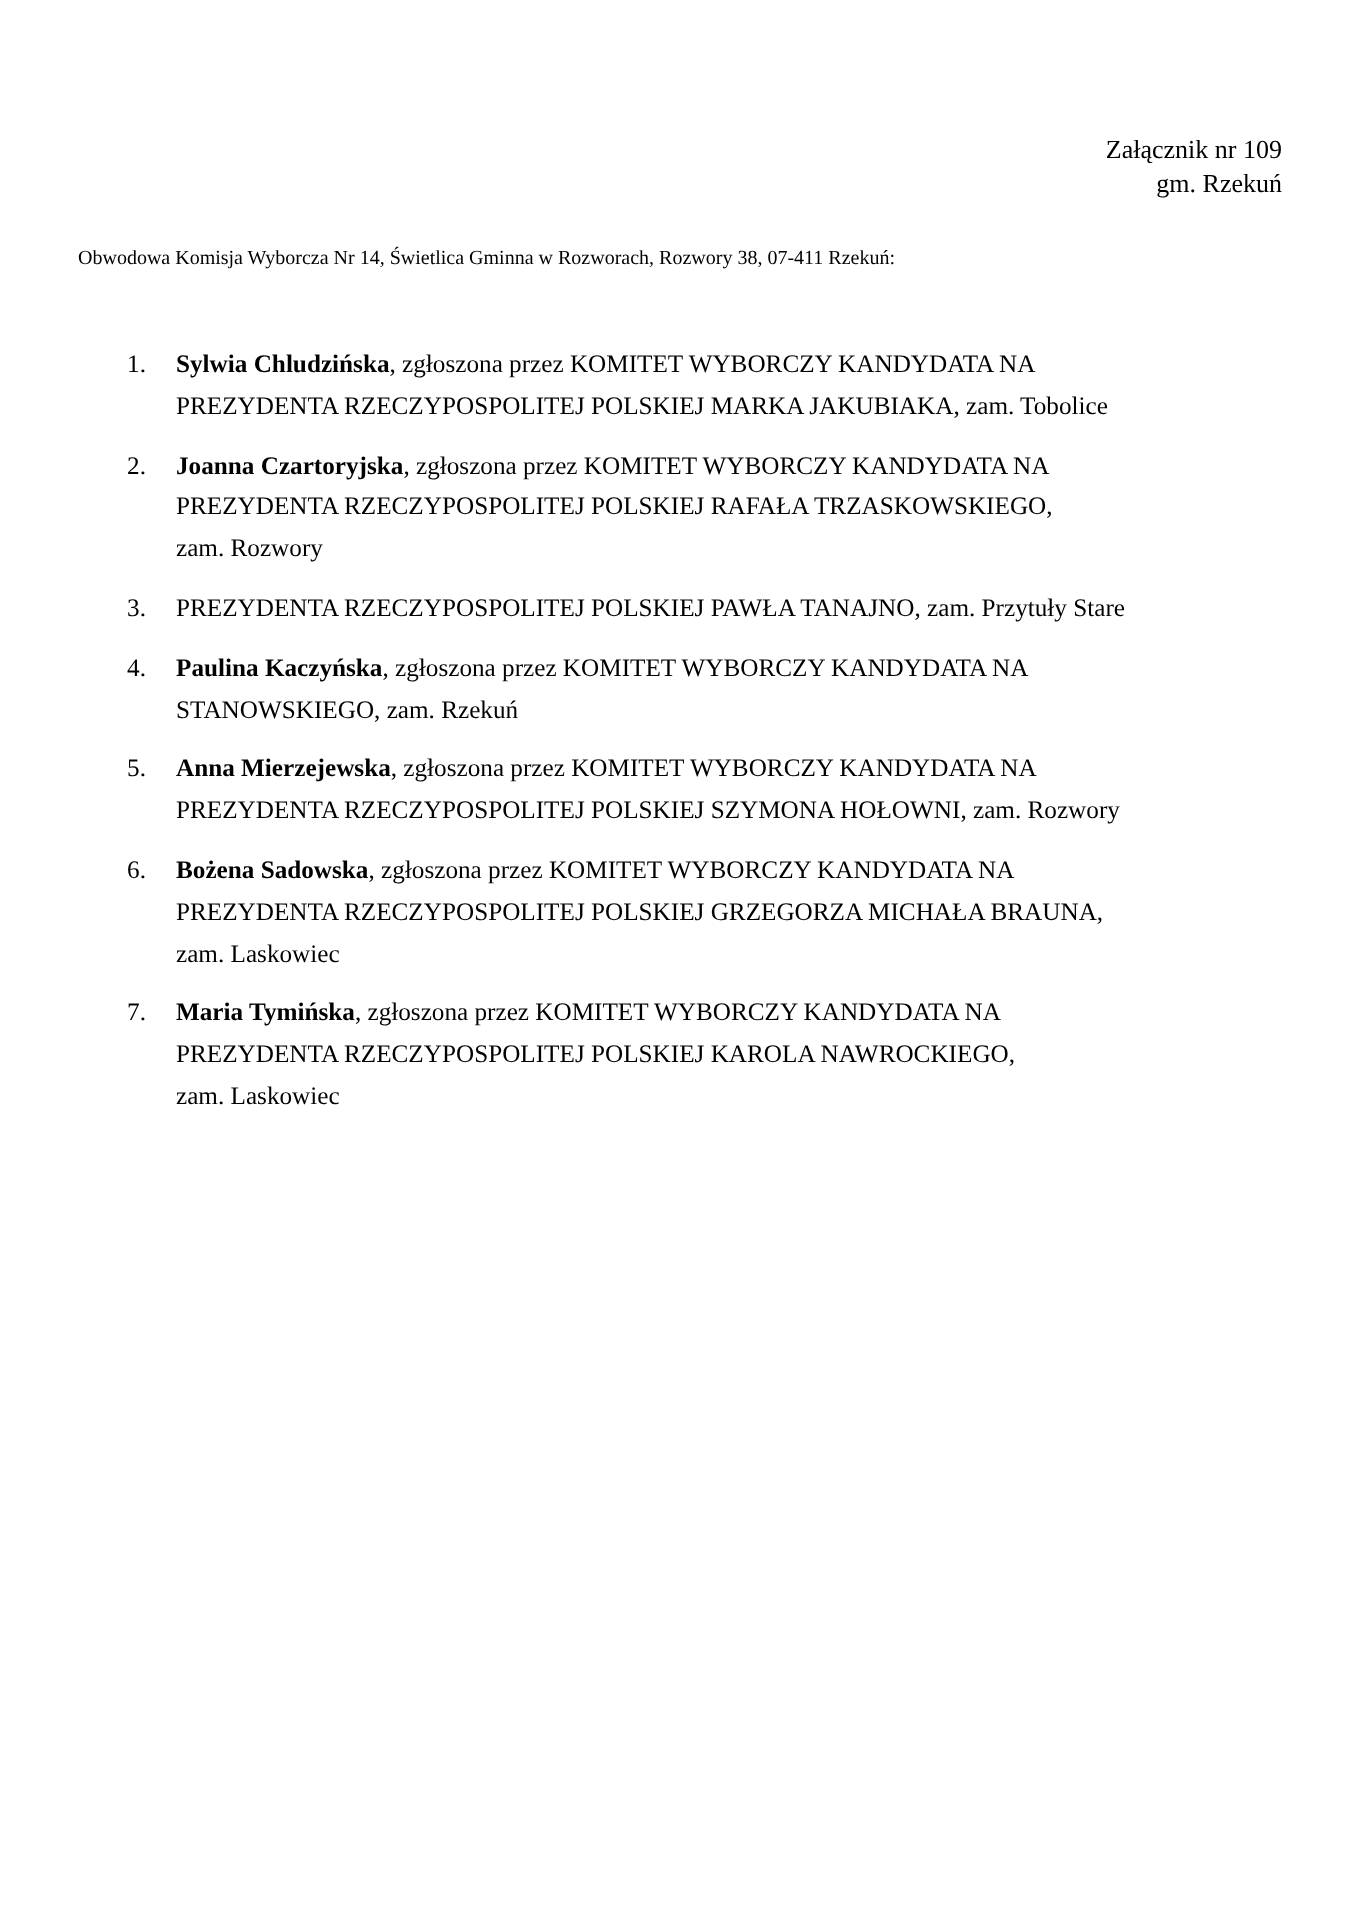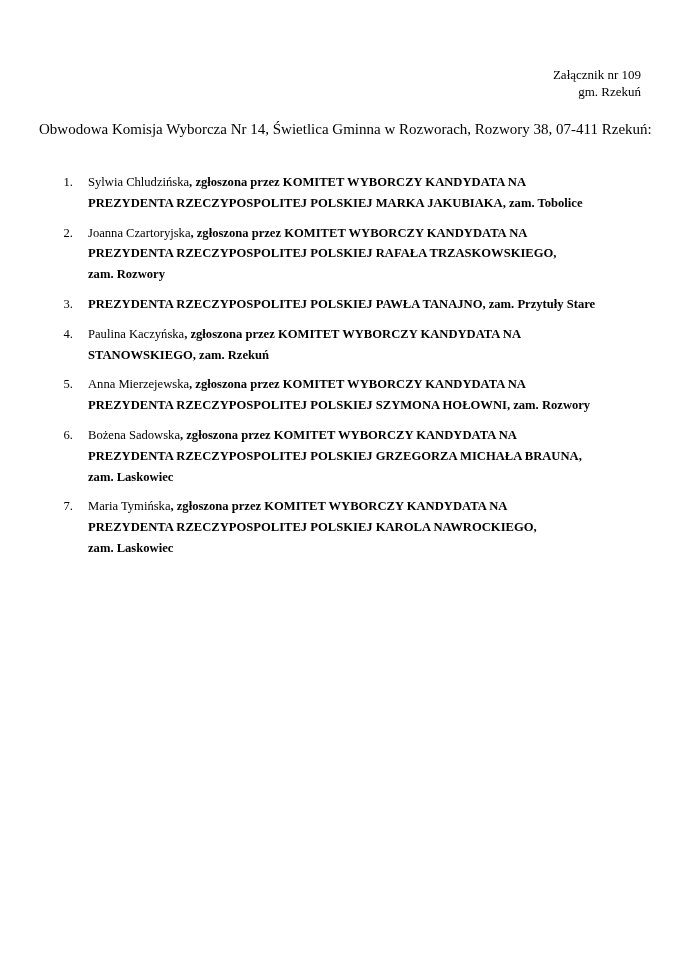--- a/index.html
+++ b/index.html
@@ -36,21 +36,21 @@
   }
   .doc-header .line1 { display: block; }
   .doc-header .line2 { display: block; }
 
   
   .committee-line {
     position: absolute;
     top: 121px;
     left: 39px;
     right: 34px;
-    font-size: 15px;
+    font-size: 10px;
     line-height: 17px;
     white-space: nowrap;
   }
 
   
   .candidate-list {
     position: absolute;
     top: 172px;
     left: 39px;
     right: 30px;
@@ -71,24 +71,24 @@
     font-size: 12.6px;
     line-height: 20.8px;
     box-sizing: content-box;
   }
   .item-body {
     flex: 1 1 auto;
     font-size: 12.6px;
     line-height: 20.8px;
   }
   .item-body .nm {
-    font-weight: normal;
+    font-weight: bold;
   }
   .item-body .tx {
-    font-weight: bold;
+    font-weight: normal;
   }
   .item-body .ln {
     display: block;
     white-space: nowrap;
   }
 </style>
 </head>
 <body>
 
 <div class="page">

